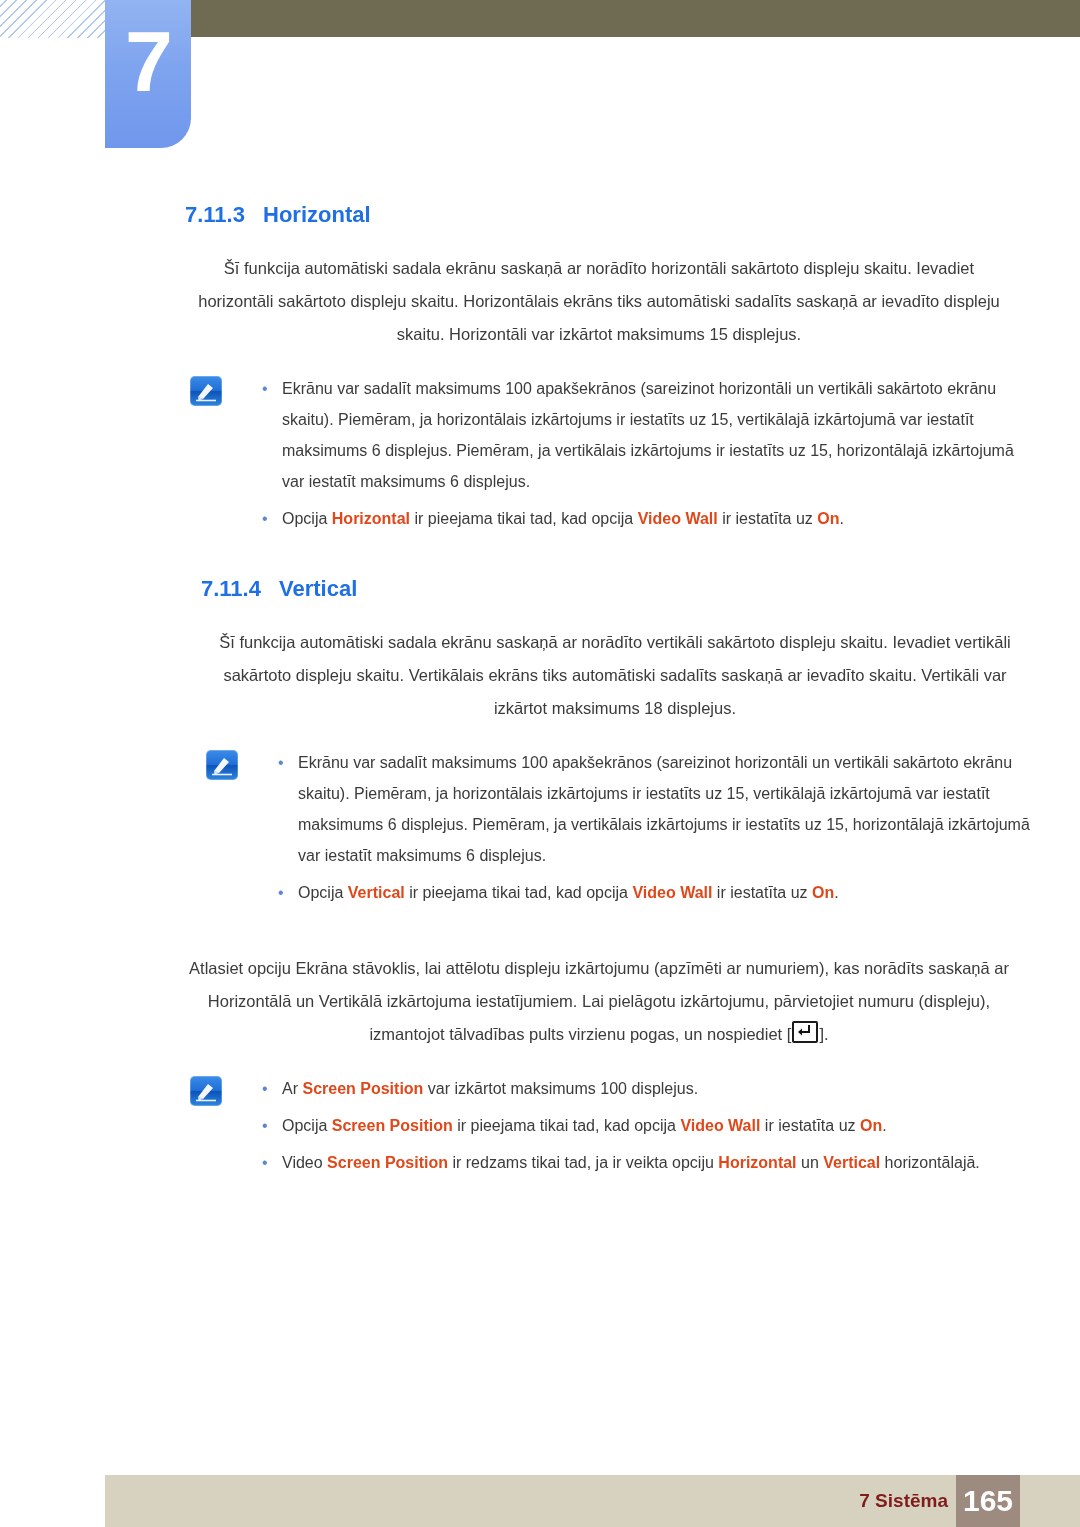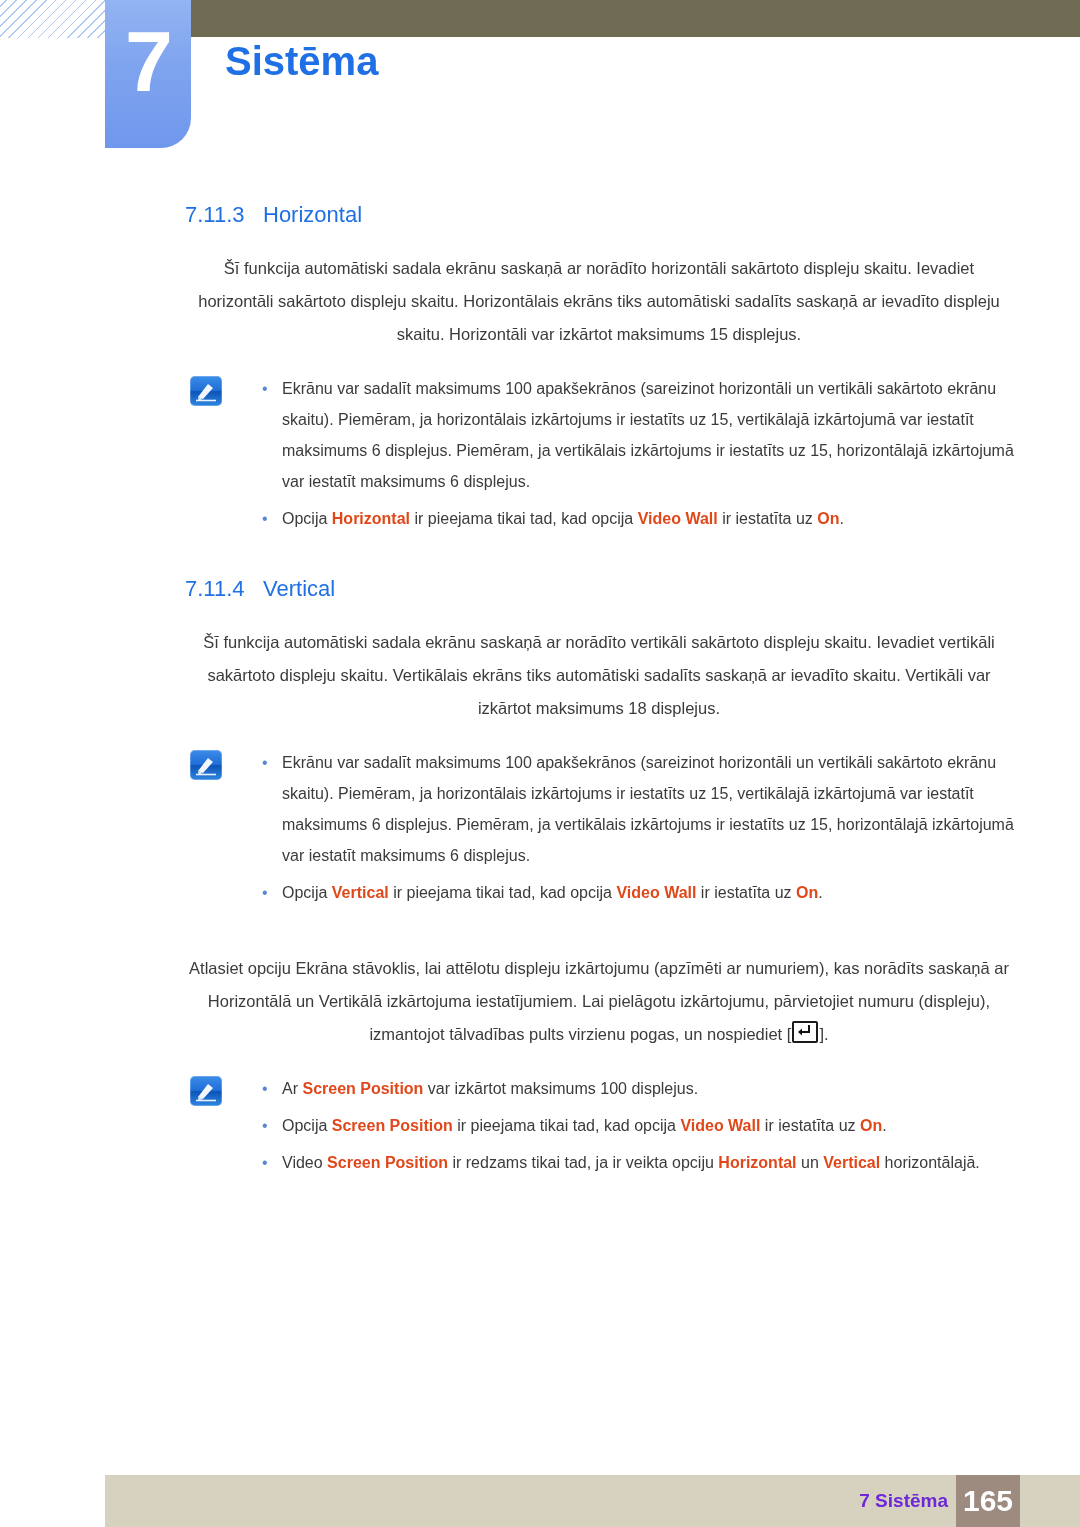--- a/index.html
+++ b/index.html
@@ -81,21 +81,21 @@
     top: 200px;
     left: 0;
     width: 1080px;
   }
   .section {
     margin-bottom: 0;
   }
   .sec-heading {
     font-size: 22px;
     line-height: 30px;
-    font-weight: normal;
+    font-weight: bold;
     color: #1f6fe5;
     margin: 0 18px 22px 185px;
   }
   .sec-heading .sec-num {
     display: inline-block;
     min-width: 78px;
   }
   p.body {
     font-size: 16.5px;
     line-height: 33px;
@@ -183,21 +183,21 @@
     height: 52px;
     background: #d7d2bf;
   }
   .footer-label {
     position: absolute;
     right: 132px;
     top: 13px;
     font-size: 19px;
     line-height: 26px;
     font-weight: bold;
-    color: #6d28d9;
+    color: #7f1d1d;
     white-space: nowrap;
   }
   .footer-page {
     position: absolute;
     right: 60px;
     top: 0;
     width: 64px;
     height: 53px;
     background: #9d8b80;
     color: #ffffff;
@@ -209,21 +209,20 @@
 </style>
 </head>
 <body>
 
 <div class="header">
   <div class="hatch"></div>
   <div class="topbar"></div>
   <div class="chapter-tab">
     <div class="chapter-num">7</div>
   </div>
-  <div class="chapter-title">Sistēma</div>
 </div>
 
 <div class="content">
 
   <div class="section">
     <div class="sec-heading">
       <span class="sec-num">7.11.3</span><span>Horizontal</span>
     </div>
     <p class="body">Šī funkcija automātiski sadala ekrānu saskaņā ar norādīto horizontāli sakārtoto displeju skaitu. Ievadiet horizontāli sakārtoto displeju skaitu. Horizontālais ekrāns tiks automātiski sadalīts saskaņā ar ievadīto displeju skaitu. Horizontāli var izkārtot maksimums 15 displejus.</p>
 
@@ -241,21 +240,21 @@
           <span>Ekrānu var sadalīt maksimums 100 apakšekrānos (sareizinot horizontāli un vertikāli sakārtoto ekrānu skaitu). Piemēram, ja horizontālais izkārtojums ir iestatīts uz 15, vertikālajā izkārtojumā var iestatīt maksimums 6 displejus. Piemēram, ja vertikālais izkārtojums ir iestatīts uz 15, horizontālajā izkārtojumā var iestatīt maksimums 6 displejus.</span>
         </li>
         <li>
           <span class="bullet">•</span>
           <span>Opcija </span><span class="term">Horizontal</span><span> ir pieejama tikai tad, kad opcija </span><span class="term">Video Wall</span><span> ir iestatīta uz </span><span class="term">On</span><span>.</span>
         </li>
       </ul>
     </div>
   </div>
 
-  <div class="section" style="margin-top:40px;">
+  <div class="section" style="margin-top:40px;padding-left:16px;">
     <div class="sec-heading">
       <span class="sec-num">7.11.4</span><span>Vertical</span>
     </div>
     <p class="body">Šī funkcija automātiski sadala ekrānu saskaņā ar norādīto vertikāli sakārtoto displeju skaitu. Ievadiet vertikāli sakārtoto displeju skaitu. Vertikālais ekrāns tiks automātiski sadalīts saskaņā ar ievadīto skaitu. Vertikāli var izkārtot maksimums 18 displejus.</p>
 
     <div class="note">
       <div class="note-icon">
         <svg width="22" height="22" viewBox="0 0 22 22" aria-hidden="true">
           <path d="M3 17 L13 4 L18 8 L8 19 Z" fill="#ffffff" opacity="0.95"></path>
           <path d="M3 17 L8 19 L3.5 20.5 Z" fill="#ffffff" opacity="0.85"></path>

